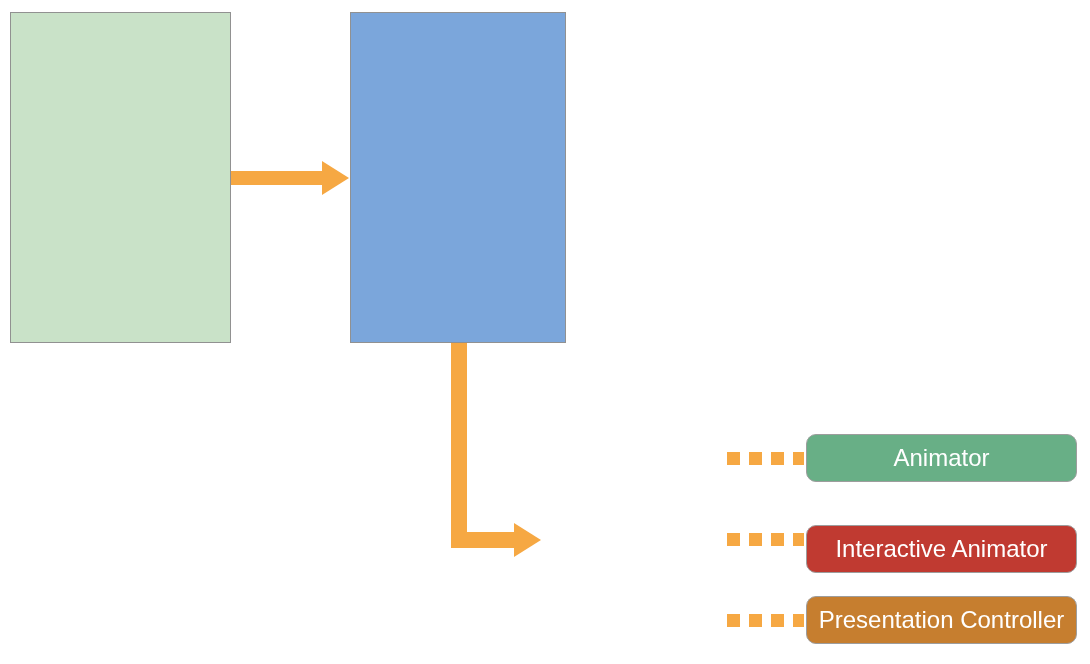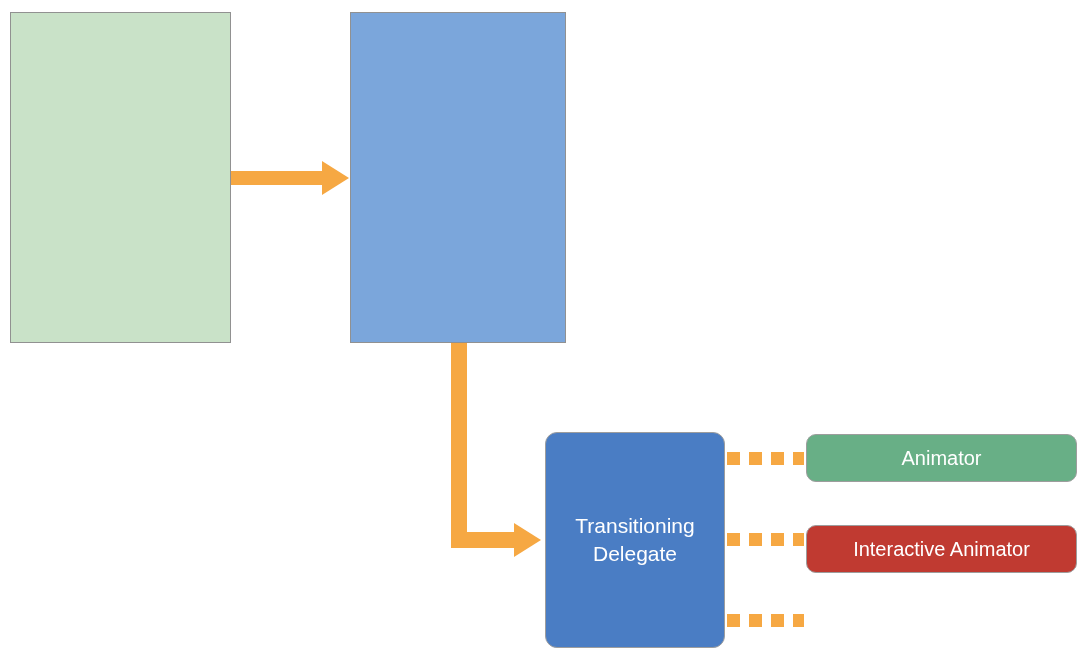--- a/index.html
+++ b/index.html
@@ -72,49 +72,49 @@
   .dashed-2{top:533px;}
   .dashed-3{top:614px;}
   
   .pill{
     position:absolute;
     left:806px; width:271px; height:48px;
     border-radius:10px;
     border:1px solid #9d9d9d;
     box-sizing:border-box;
     display:flex; align-items:center; justify-content:center;
-    color:#ffffff; font-size:20px;
+    color:#ffffff; font-size:24px;
   }
   .pill-animator{top:434px; background:var(--animator-fill);}
   .pill-interactive{top:525px; background:var(--interactive-animator-fill);}
   .pill-presentation{top:596px; background:var(--presentation-controller-fill);}
 </style>
 </head>
 <body>
 
 <div class="canvas">
 
   <div class="rect green-box"></div>
   <div class="rect blue-box"></div>
 
   <div class="shaft shaft-h1"></div>
   <div class="head head-h1"></div>
 
   <div class="shaft shaft-v"></div>
   <div class="shaft shaft-h2"></div>
   <div class="head head-h2"></div>
 
-  <div class="delegate">
-    <span>Transitioning Delegate</span>
-  </div>
 
   <div class="dashed dashed-1"></div>
   <div class="dashed dashed-2"></div>
   <div class="dashed dashed-3"></div>
 
   <div class="pill pill-animator">
     <span>Animator</span>
   </div>
   <div class="pill pill-interactive">
     <span>Interactive Animator</span>
   </div>
+  <div class="pill pill-presentation">
+    <span>Presentation Controller</span>
+  </div>
 
 </div>
 
 </body></html>

